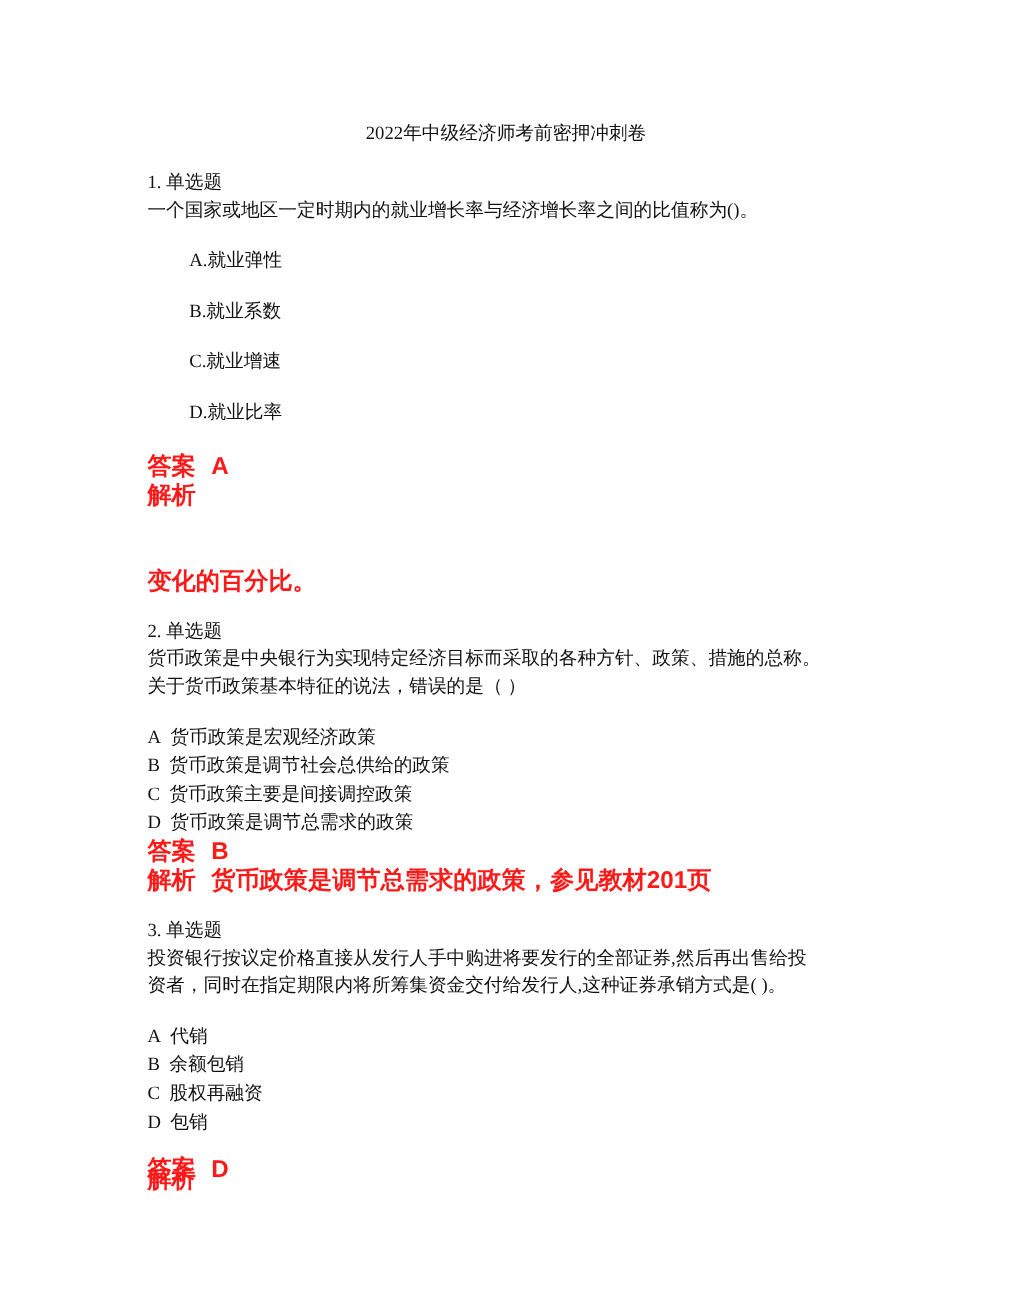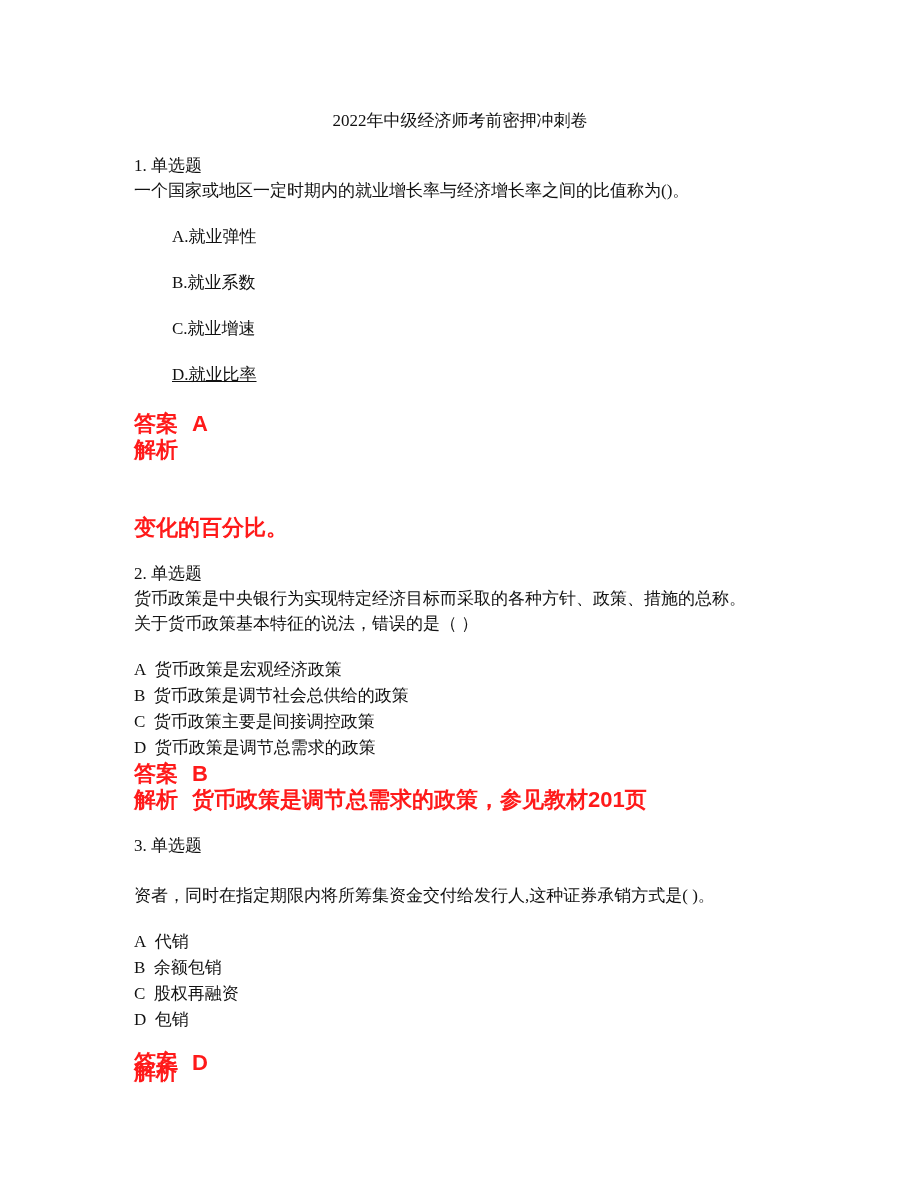--- a/index.html
+++ b/index.html
@@ -19,21 +19,21 @@
 <div class="page">
 
   <div class="abs serif title">2022年中级经济师考前密押冲刺卷</div>
 
   <div class="abs serif left" style="top:153px;">1. 单选题</div>
   <div class="abs serif left" style="top:178px;">一个国家或地区一定时期内的就业增长率与经济增长率之间的比值称为()。</div>
 
   <div class="abs serif indent" style="top:224px;">A.就业弹性</div>
   <div class="abs serif indent" style="top:270px;">B.就业系数</div>
   <div class="abs serif indent" style="top:316px;">C.就业增速</div>
-  <div class="abs serif indent" style="top:362px;text-decoration:underline;">D.就业比率</div>
+  <div class="abs serif indent" style="top:362px;">D.就业比率</div>
 
   <div class="abs red left" style="top:411px;">
     <span>答案</span><span class="gap"></span><span>A</span>
   </div>
   <div class="abs red left" style="top:437px;">解析</div>
   <div class="abs red left" style="top:515px;">变化的百分比。</div>
 
   <div class="abs serif left" style="top:561px;font-family:Liberation Serif, serif;">2. 单选题</div>
   <div class="abs serif left" style="top:586px;">货币政策是中央银行为实现特定经济目标而采取的各种方针、政策、措施的总称。</div>
   <div class="abs serif left" style="top:611px;">关于货币政策基本特征的说法，错误的是（ ）</div>
@@ -52,20 +52,21 @@
   </div>
 
   <div class="abs red left" style="top:761px;">
     <span>答案</span><span class="gap"></span><span>B</span>
   </div>
   <div class="abs red left" style="top:787px;">
     <span>解析</span><span class="gap"></span><span>货币政策是调节总需求的政策，参见教材201页</span>
   </div>
 
   <div class="abs serif left" style="top:833px;">3. 单选题</div>
+  <div class="abs serif left" style="top:858px;">投资银行按议定价格直接从发行人手中购进将要发行的全部证券,然后再出售给投</div>
   <div class="abs serif left" style="top:883px;">资者，同时在指定期限内将所筹集资金交付给发行人,这种证券承销方式是(   )。</div>
 
   <div class="abs serif left" style="top:929px;">
     <span>A</span>&nbsp;&nbsp;<span>代销</span>
   </div>
   <div class="abs serif left" style="top:955px;">
     <span>B</span>&nbsp;&nbsp;<span>余额包销</span>
   </div>
   <div class="abs serif left" style="top:981px;">
     <span>C</span>&nbsp;&nbsp;<span>股权再融资</span>

